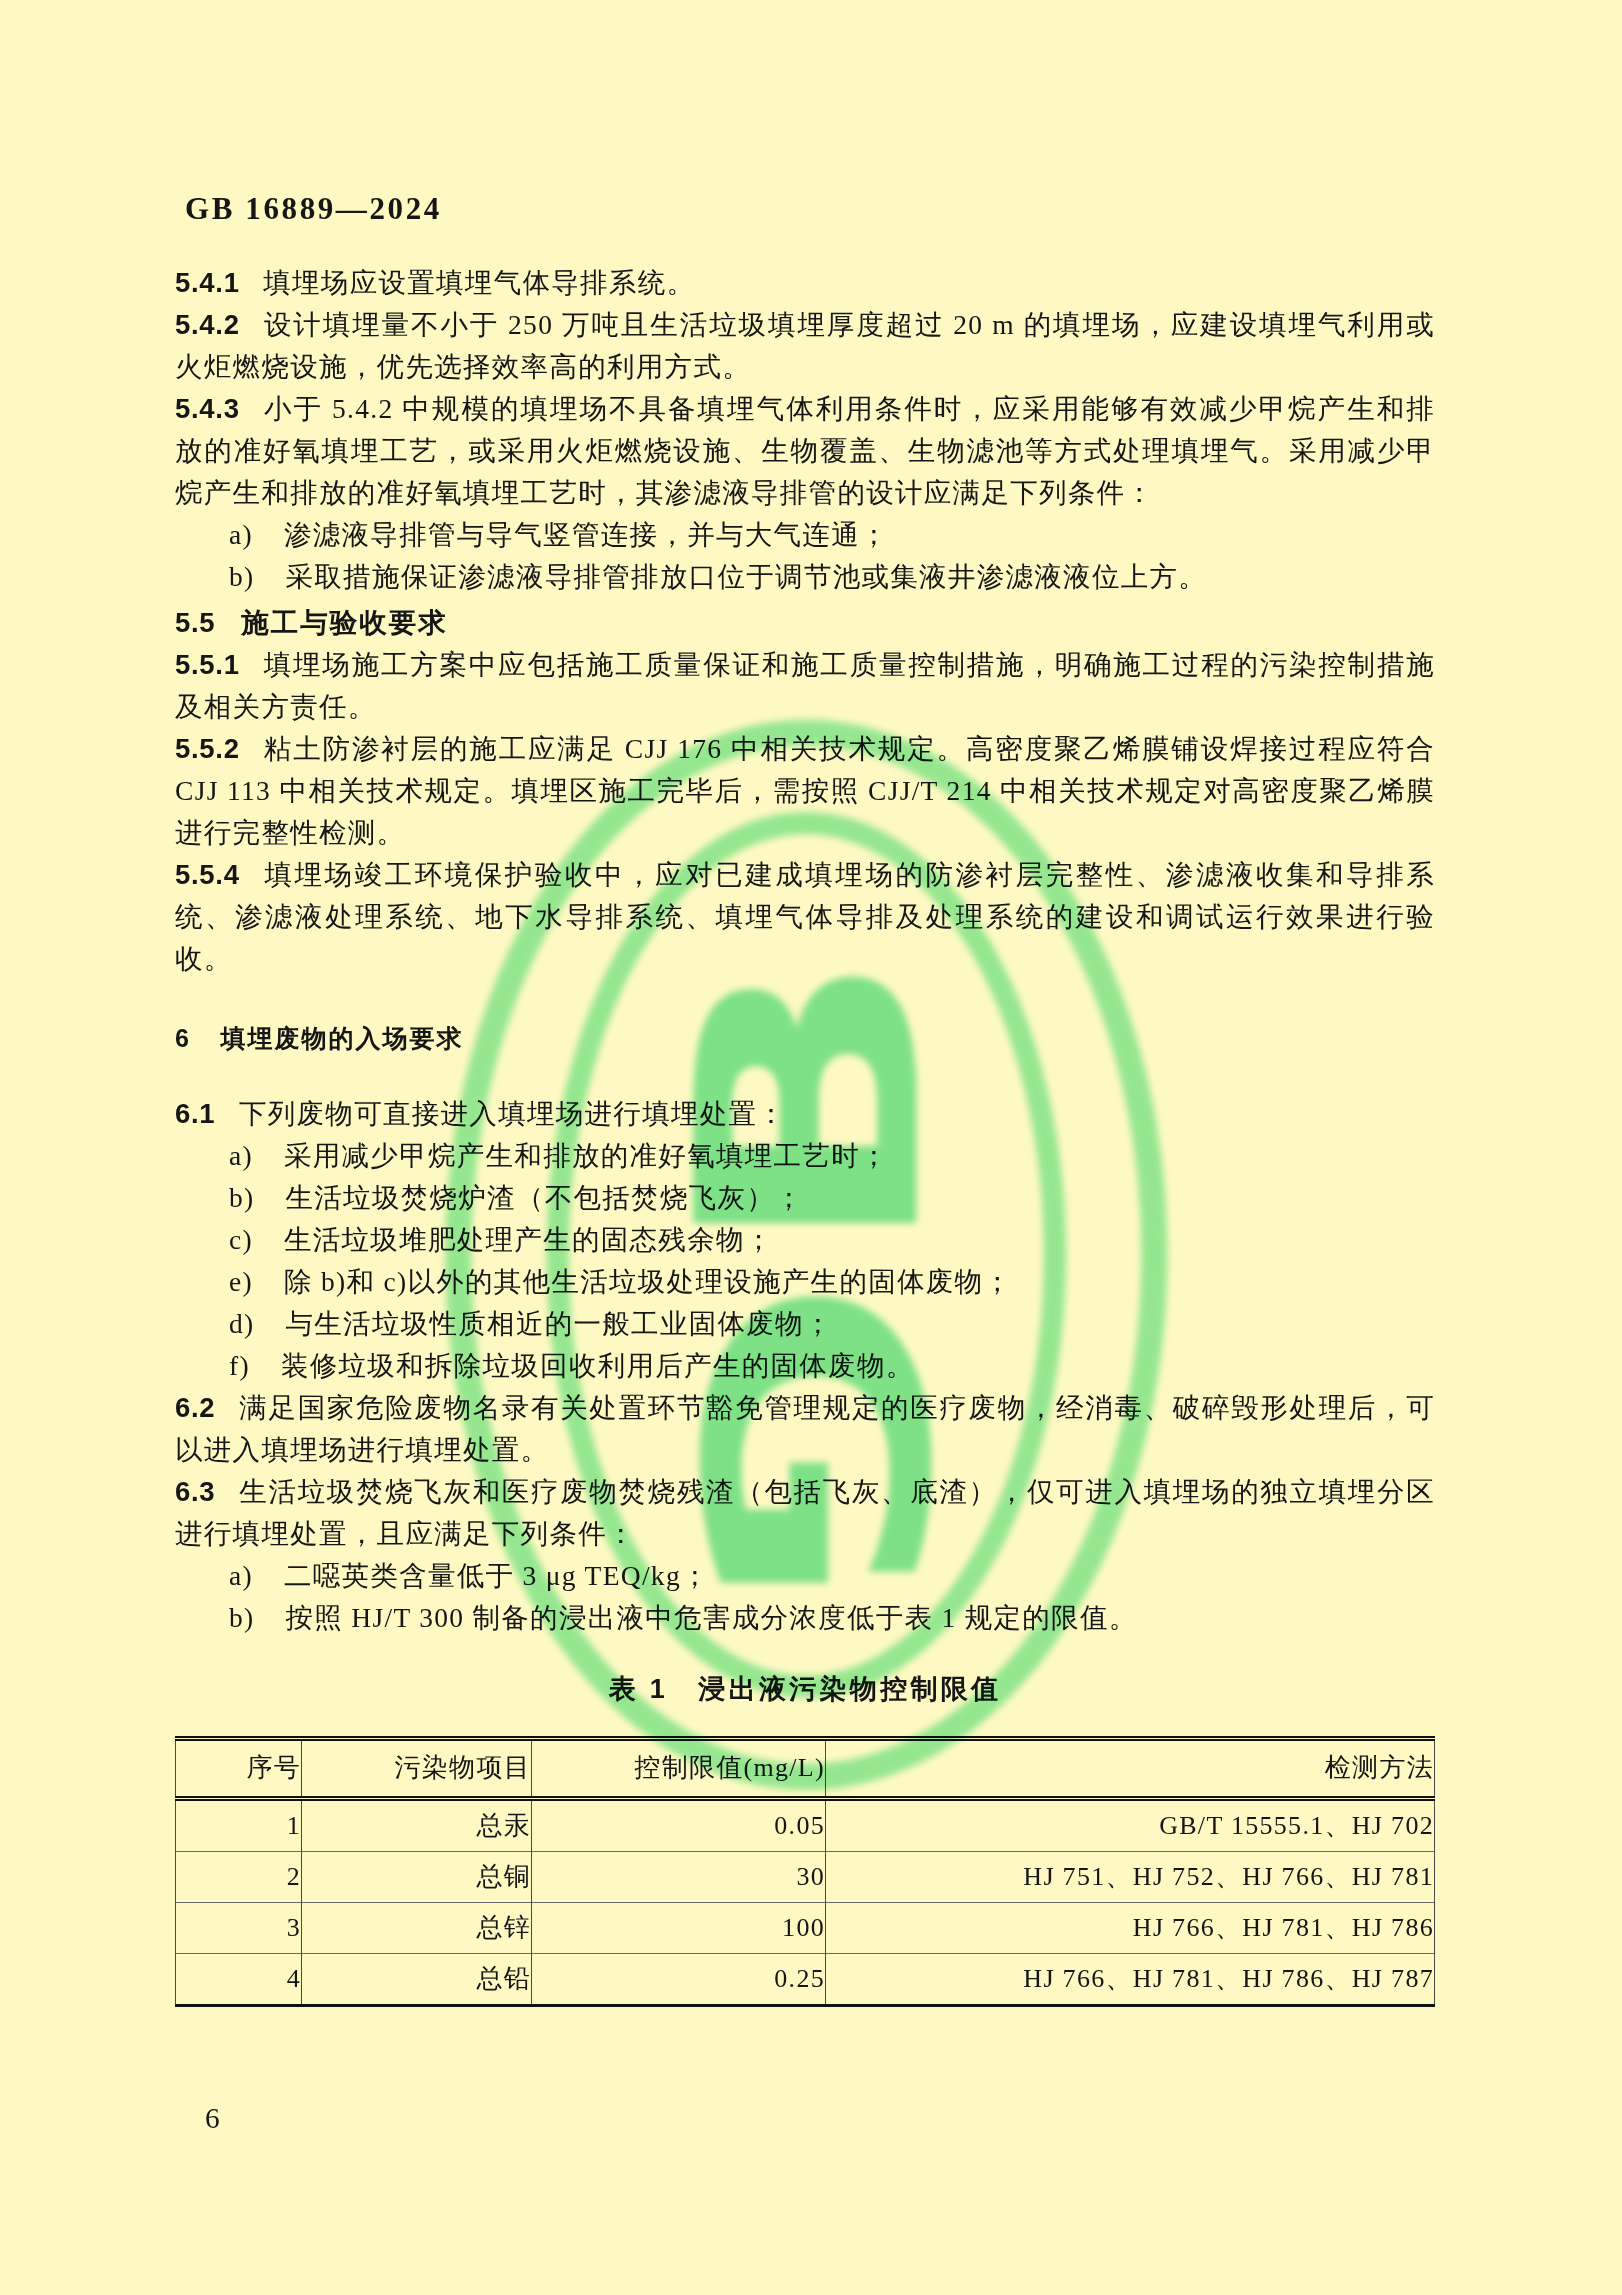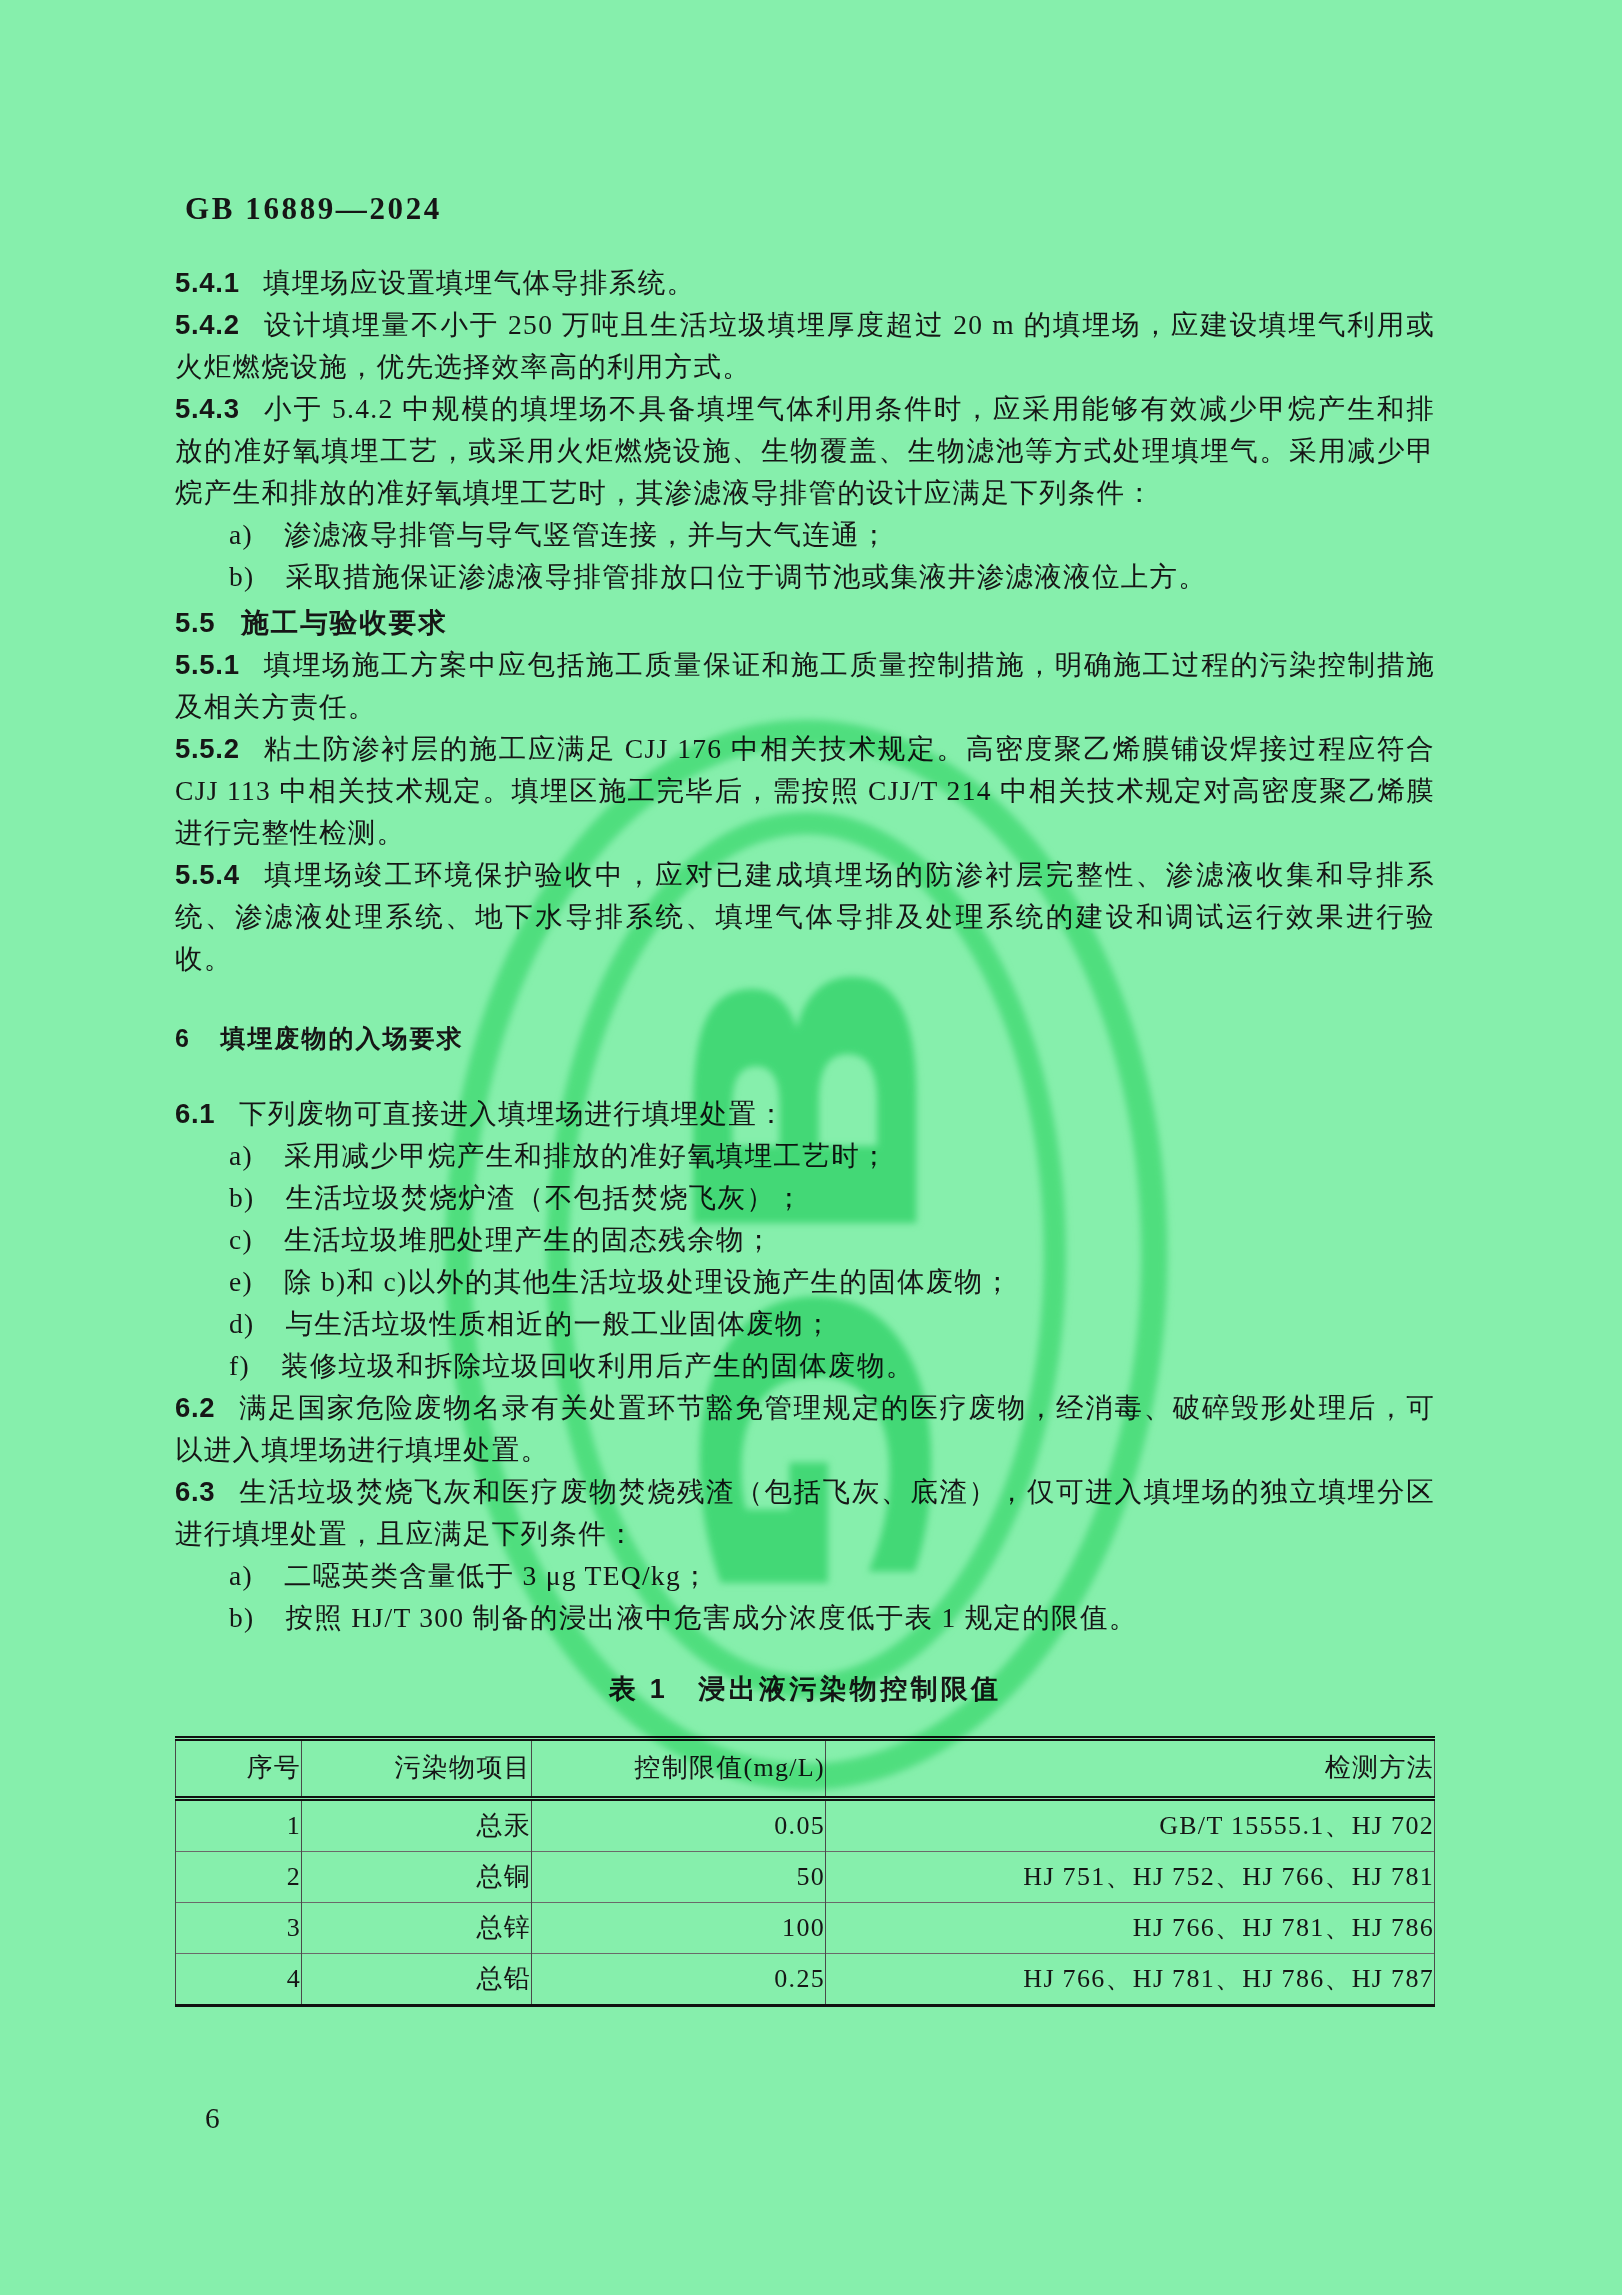--- a/index.html
+++ b/index.html
@@ -1,20 +1,20 @@
 <!DOCTYPE html>
 <html style="font-size:10.5px"><head>
 <meta charset="utf-8">
 <style>
   html,body { margin:0; padding:0; background:#9a9a9a; }
   .page {
     position:relative;
     width:1623px; height:2295px;
     margin:0 auto;
-    background:#86efac;
+    background:#fef9c3;
     overflow:hidden;
     font-family:"Liberation Serif","DejaVu Serif",serif;
     color:#161616;
   }
   .doc-number {
     position:absolute; left:185px; top:191px;
     font-size:31px; font-weight:bold; letter-spacing:2.6px;
     font-family:"Liberation Serif","DejaVu Serif",serif;
   }
   .content {
@@ -147,21 +147,21 @@
       <tbody>
         <tr>
           <td>1</td>
           <td>总汞</td>
           <td>0.05</td>
           <td>GB/T 15555.1、HJ 702</td>
         </tr>
         <tr>
           <td>2</td>
           <td>总铜</td>
-          <td>50</td>
+          <td>30</td>
           <td>HJ 751、HJ 752、HJ 766、HJ 781</td>
         </tr>
         <tr>
           <td>3</td>
           <td>总锌</td>
           <td>100</td>
           <td>HJ 766、HJ 781、HJ 786</td>
         </tr>
         <tr>
           <td>4</td>

